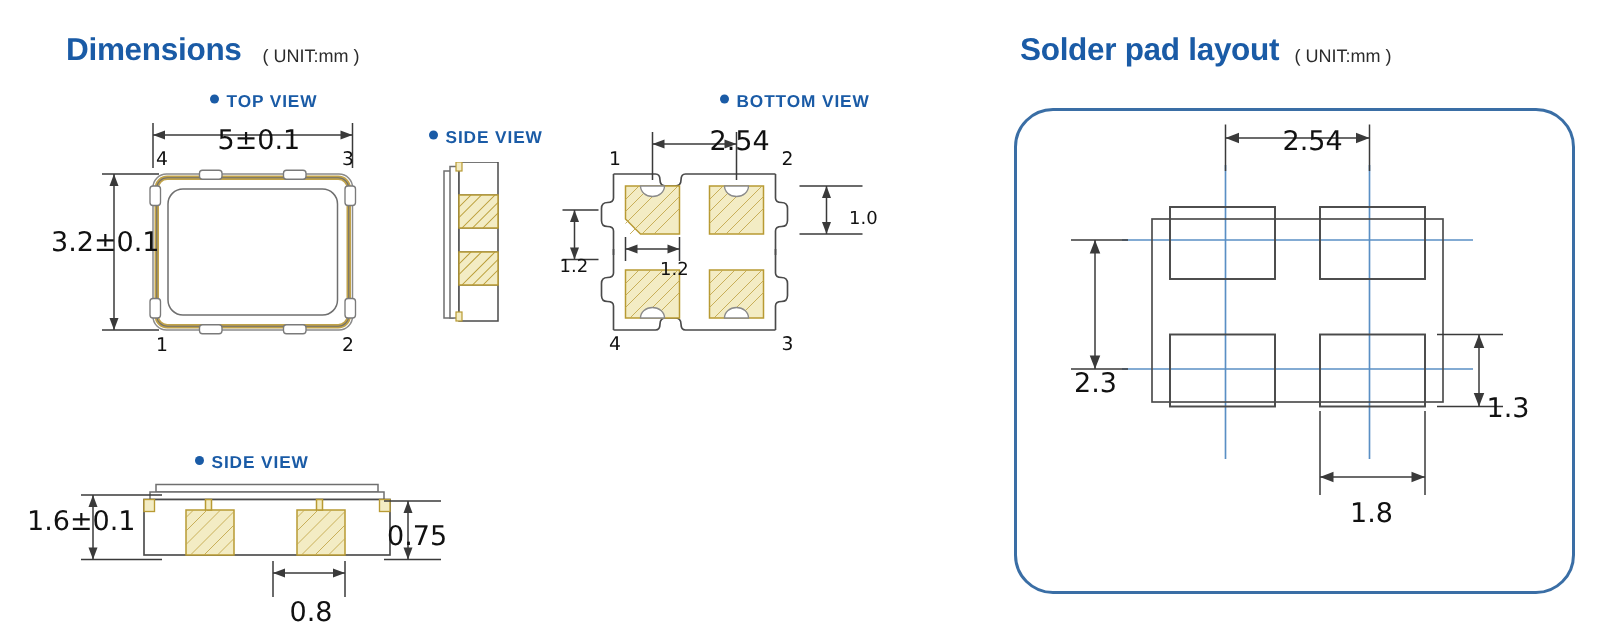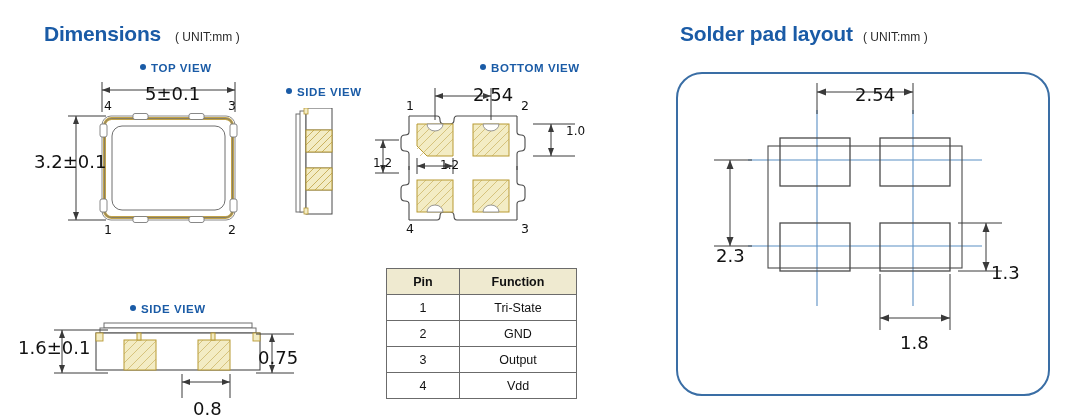--- a/index.html
+++ b/index.html
@@ -25,21 +25,21 @@
   .view-label .dot{
     display:inline-block;width:6px;height:6px;border-radius:50%;
     background:#1a5ba6;margin-right:5px;vertical-align:2px;
   }
 
   
   .dim{
     position:absolute;font-size:18px;color:#111;white-space:nowrap;
     font-family:"DejaVu Sans","Liberation Sans",sans-serif;
   }
-  .dim-sm{font-size:12px;}
+  .dim-sm{font-size:12px;margin-top:14px;}
   .pinnum{
     position:absolute;font-size:12.5px;color:#111;white-space:nowrap;
     font-family:"DejaVu Sans","Liberation Sans",sans-serif;
   }
 
   
   .svgwrap{position:absolute;}
 
   
   .pin-table{
@@ -335,46 +335,20 @@
       </g>
       <path d="M154 64 l8 -3 l0 6 z" fill="#3a3a3a"></path>
       <path d="M202 64 l-8 -3 l0 6 z" fill="#3a3a3a"></path>
     </svg>
   </div>
 
   <div class="dim" style="left:18px;top:337px;">1.6±0.1</div>
   <div class="dim" style="left:258px;top:347px;">0.75</div>
   <div class="dim" style="left:193px;top:398px;">0.8</div>
 
-  <table class="pin-table">
-    <thead>
-      <tr>
-        <th class="c1">Pin</th>
-        <th class="c2">Function</th>
-      </tr>
-    </thead>
-    <tbody>
-      <tr>
-        <td class="c1">1</td>
-        <td class="c2">Tri-State</td>
-      </tr>
-      <tr>
-        <td class="c1">2</td>
-        <td class="c2">GND</td>
-      </tr>
-      <tr>
-        <td class="c1">3</td>
-        <td class="c2">Output</td>
-      </tr>
-      <tr>
-        <td class="c1">4</td>
-        <td class="c2">Vdd</td>
-      </tr>
-    </tbody>
-  </table>
 
   <div class="sec-title" style="left:680px;top:22px;">Solder pad layout</div>
   <div class="sec-unit" style="left:863px;top:30px;">( UNIT:mm )</div>
 
   <div class="pad-panel"></div>
 
   <div class="svgwrap" style="left:690px;top:78px;">
     <svg width="350" height="310" viewBox="0 0 350 310">
 
       <g stroke="#5a8fc4" stroke-width="1.1">

